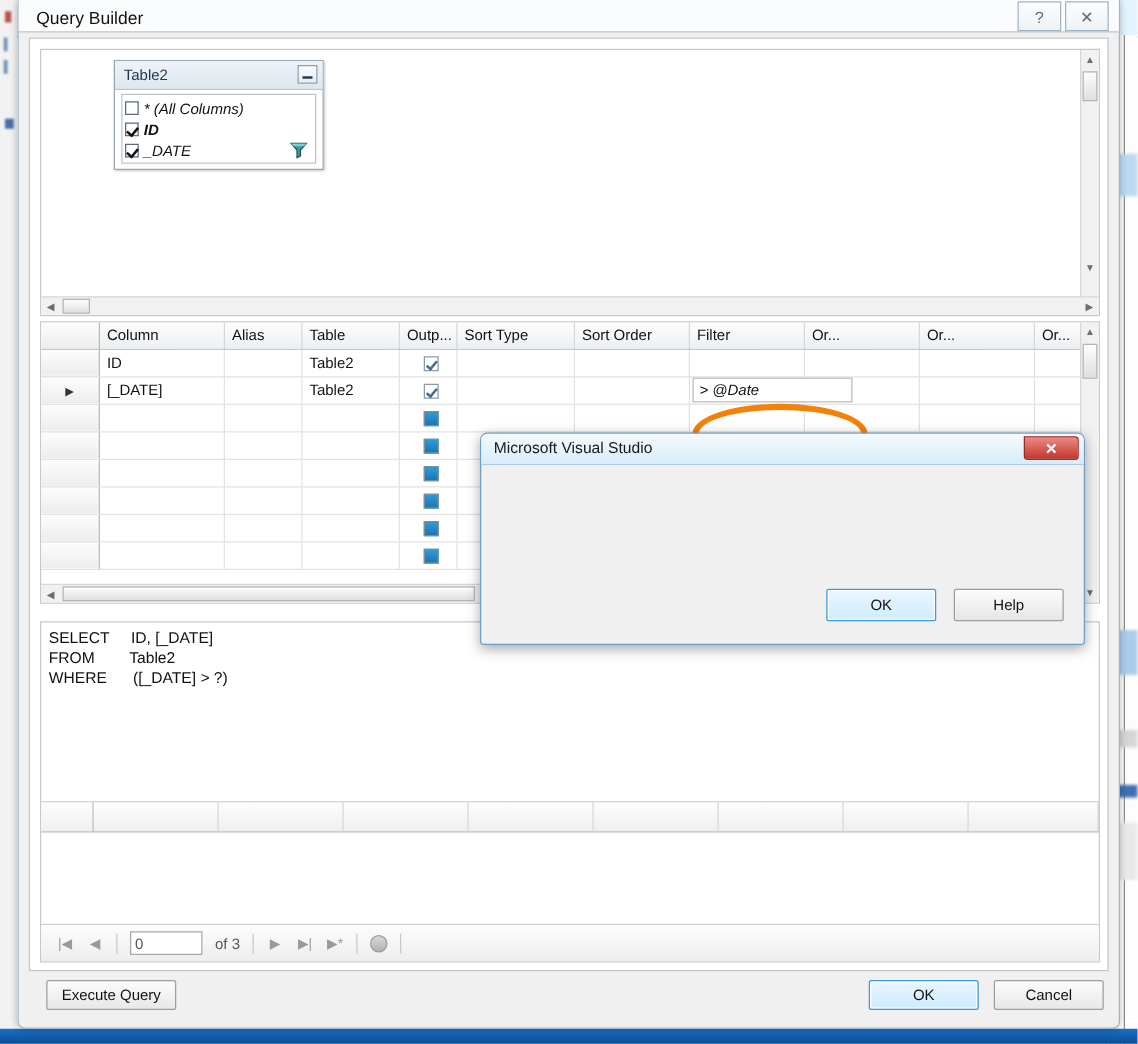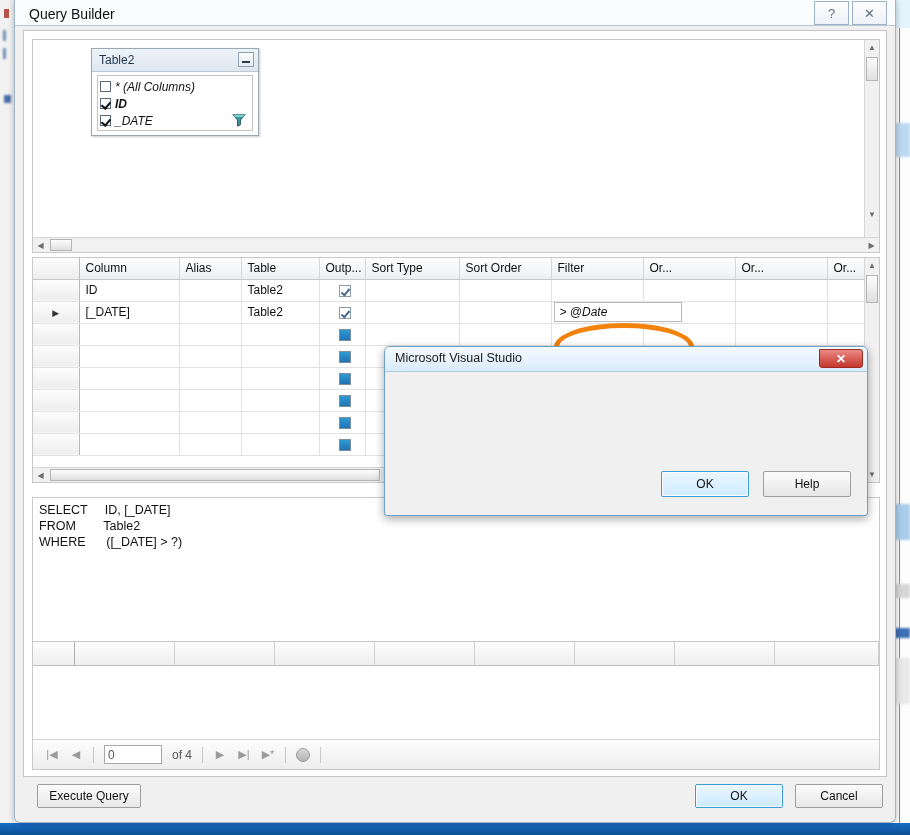--- a/index.html
+++ b/index.html
@@ -599,21 +599,21 @@
         <div class="rcell" style="width:100px"></div>
         <div class="rcell" style="width:100px"></div>
         <div class="rcell" style="flex:1"></div>
       </div>
 
       <div id="results-nav">
         <span class="navbtn">|◀</span>
         <span class="navbtn">◀</span>
         <span class="navsep"></span>
         <input id="nav-page-input" value="0" style="">
-        <span id="nav-of-label">of 4</span>
+        <span id="nav-of-label">of 3</span>
         <span class="navsep"></span>
         <span class="navbtn">▶</span>
         <span class="navbtn">▶|</span>
         <span class="navbtn">▶*</span>
         <span class="navsep"></span>
         <span class="navbtn">
             <span class="circ"></span>
           </span>
         <span class="navsep"></span>
       </div>

